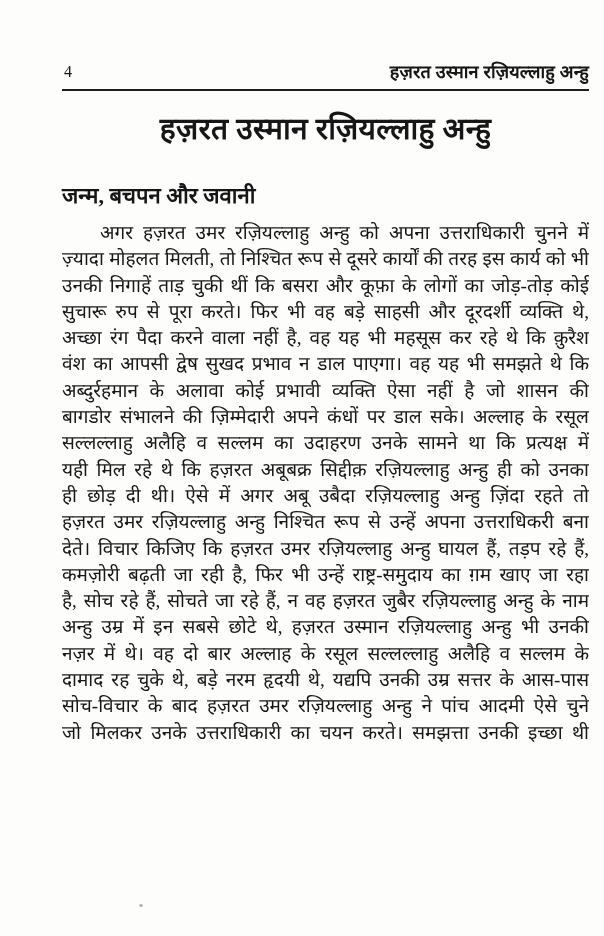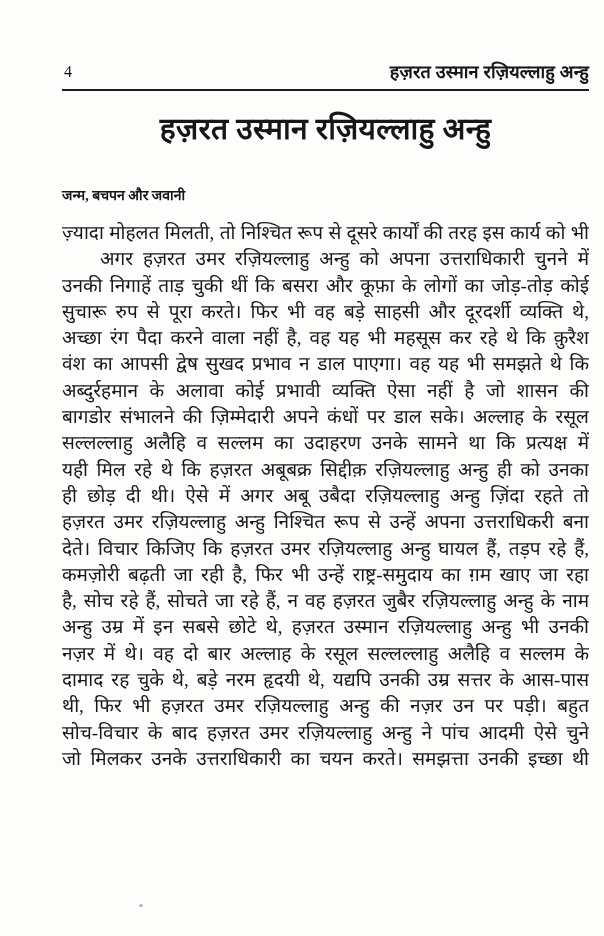--- a/index.html
+++ b/index.html
@@ -51,21 +51,21 @@
     margin-top: 16px;
     text-align: center;
     font-size: 30px;
     font-weight: 700;
     line-height: 44px;
     letter-spacing: 0.3px;
   }
   
   .section-heading {
     margin-top: 30px;
-    font-size: 14px;
+    font-size: 22px;
     font-weight: 700;
     line-height: 30px;
   }
   
   .body-text {
     margin-top: 9px;
     font-size: 19px;
   }
   .line {
     height: 26.3px;
@@ -100,38 +100,37 @@
       <span class="page-number">4</span>
       <span class="running-title">हज़रत उस्मान रज़ियल्लाहु अन्हु</span>
     </div>
     <hr class="header-rule">
 
     <div class="chapter-title">हज़रत उस्मान रज़ियल्लाहु अन्हु</div>
 
     <div class="section-heading">जन्म, बचपन और जवानी</div>
 
     <div class="body-text">
+      <div class="line indent">अगर हज़रत उमर रज़ियल्लाहु अन्हु को अपना उत्तराधिकारी चुनने में</div>
       <div class="line">ज़्यादा मोहलत मिलती, तो निश्चित रूप से दूसरे कार्यों की तरह इस कार्य को भी</div>
-      <div class="line indent">अगर हज़रत उमर रज़ियल्लाहु अन्हु को अपना उत्तराधिकारी चुनने में</div>
       <div class="line">उनकी निगाहें ताड़ चुकी थीं कि बसरा और कूफ़ा के लोगों का जोड़-तोड़ कोई</div>
       <div class="line">सुचारू रुप से पूरा करते। फिर भी वह बड़े साहसी और दूरदर्शी व्यक्ति थे,</div>
       <div class="line">अच्छा रंग पैदा करने वाला नहीं है, वह यह भी महसूस कर रहे थे कि क़ुरैश</div>
       <div class="line">वंश का आपसी द्वेष सुखद प्रभाव न डाल पाएगा। वह यह भी समझते थे कि</div>
       <div class="line">अब्दुर्रहमान के अलावा कोई प्रभावी व्यक्ति ऐसा नहीं है जो शासन की</div>
       <div class="line">बागडोर संभालने की ज़िम्मेदारी अपने कंधों पर डाल सके। अल्लाह के रसूल</div>
       <div class="line">सल्लल्लाहु अलैहि व सल्लम का उदाहरण उनके सामने था कि प्रत्यक्ष में</div>
       <div class="line">यही मिल रहे थे कि हज़रत अबूबक्र सिद्दीक़ रज़ियल्लाहु अन्हु ही को उनका</div>
       <div class="line">ही छोड़ दी थी। ऐसे में अगर अबू उबैदा रज़ियल्लाहु अन्हु ज़िंदा रहते तो</div>
       <div class="line">हज़रत उमर रज़ियल्लाहु अन्हु निश्चित रूप से उन्हें अपना उत्तराधिकरी बना</div>
       <div class="line">देते। विचार किजिए कि हज़रत उमर रज़ियल्लाहु अन्हु घायल हैं, तड़प रहे हैं,</div>
       <div class="line">कमज़ोरी बढ़ती जा रही है, फिर भी उन्हें राष्ट्र-समुदाय का ग़म खाए जा रहा</div>
       <div class="line">है, सोच रहे हैं, सोचते जा रहे हैं, न वह हज़रत जुबैर रज़ियल्लाहु अन्हु के नाम</div>
       <div class="line">अन्हु उम्र में इन सबसे छोटे थे, हज़रत उस्मान रज़ियल्लाहु अन्हु भी उनकी</div>
       <div class="line">नज़र में थे। वह दो बार अल्लाह के रसूल सल्लल्लाहु अलैहि व सल्लम के</div>
       <div class="line">दामाद रह चुके थे, बड़े नरम हृदयी थे, यद्यपि उनकी उम्र सत्तर के आस-पास</div>
-      <div class="line">थी, फिर भी हज़रत उमर रज़ियल्लाहु अन्हु की नज़र उन पर पड़ी। बहुत</div>
       <div class="line">सोच-विचार के बाद हज़रत उमर रज़ियल्लाहु अन्हु ने पांच आदमी ऐसे चुने</div>
       <div class="line">जो मिलकर उनके उत्तराधिकारी का चयन करते। समझत्ता उनकी इच्छा थी</div>
     </div>
   </div>
 
   <div class="scan-speck"></div>
 </div>
 
 </body></html>

